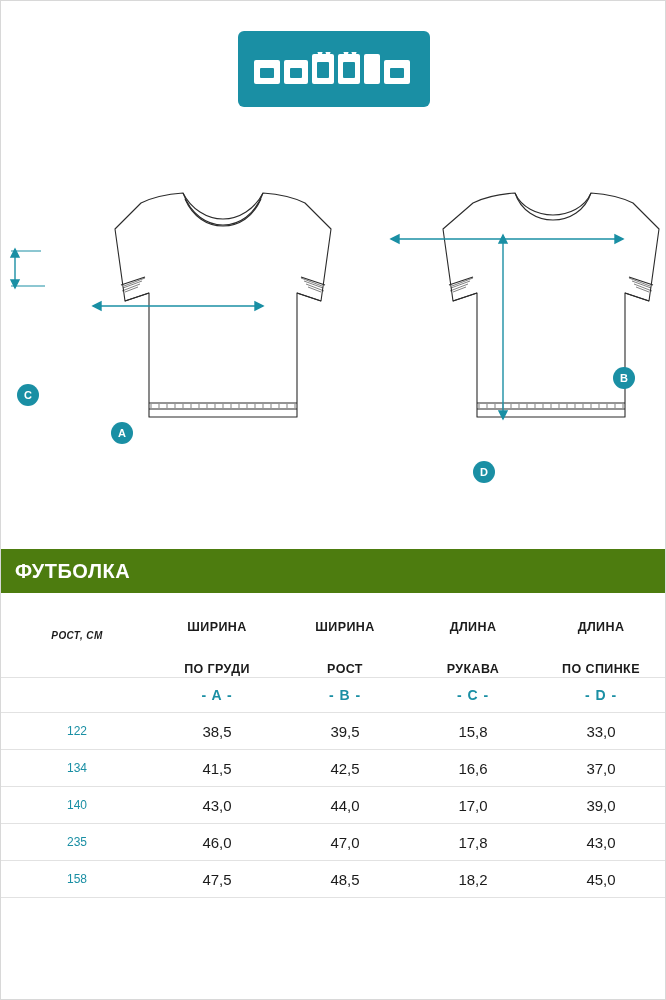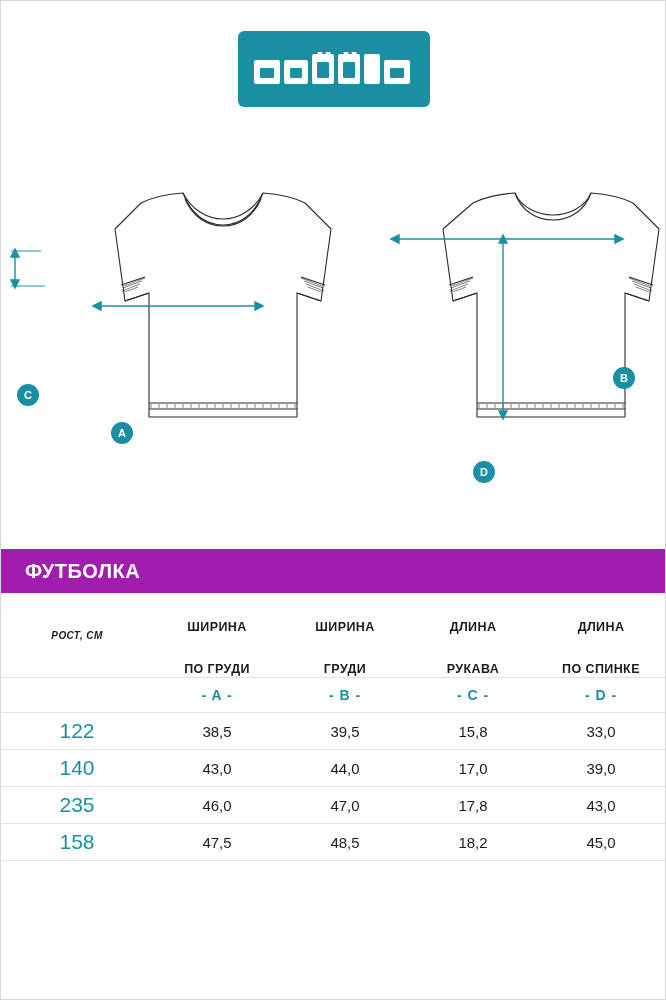--- a/index.html
+++ b/index.html
@@ -73,26 +73,26 @@
   #badge-d { left: 472px; top: 320px; }
 
   
   .table-wrap {
     position: absolute;
     left: 0;
     top: 548px;
     width: 664px;
   }
   .title-bar {
-    background: #a21caf;
+    background: #4d7c0f;
     color: #ffffff;
     height: 44px;
     display: flex;
     align-items: center;
-    padding-left: 24px;
+    padding-left: 14px;
     box-sizing: border-box;
     font-size: 20px;
     font-weight: bold;
     letter-spacing: 0.5px;
   }
   table.size-table {
     width: 664px;
     border-collapse: collapse;
     table-layout: fixed;
   }
@@ -135,21 +135,21 @@
     font-weight: bold;
     letter-spacing: 1px;
   }
   tbody tr.data-row td {
     height: 36px;
     font-size: 15px;
     color: #1b1b1b;
   }
   tbody tr.data-row td.rost {
     color: #1a8fa4;
-    font-size: 21px;
+    font-size: 12px;
   }
 </style>
 </head>
 <body>
 
 <div class="page">
 
   <div class="logo-box">
     <svg class="logo-blocks" viewBox="0 0 160 34">
       <rect x="0" y="8" width="26" height="24" rx="2" fill="#ffffff"></rect>
@@ -267,21 +267,21 @@
       </colgroup>
       <thead>
         <tr>
           <th class="head-rost">РОСТ, СМ</th>
           <th class="head-two-line">
             <span>ШИРИНА</span>
             <span>ПО ГРУДИ</span>
           </th>
           <th class="head-two-line">
             <span>ШИРИНА</span>
-            <span>ГРУДИ</span>
+            <span>РОСТ</span>
           </th>
           <th class="head-two-line">
             <span>ДЛИНА</span>
             <span>РУКАВА</span>
           </th>
           <th class="head-two-line">
             <span>ДЛИНА</span>
             <span>ПО СПИНКЕ</span>
           </th>
         </tr>
@@ -295,20 +295,27 @@
       </thead>
       <tbody>
         <tr class="data-row">
           <td class="rost">122</td>
           <td>38,5</td>
           <td>39,5</td>
           <td>15,8</td>
           <td>33,0</td>
         </tr>
         <tr class="data-row">
+          <td class="rost">134</td>
+          <td>41,5</td>
+          <td>42,5</td>
+          <td>16,6</td>
+          <td>37,0</td>
+        </tr>
+        <tr class="data-row">
           <td class="rost">140</td>
           <td>43,0</td>
           <td>44,0</td>
           <td>17,0</td>
           <td>39,0</td>
         </tr>
         <tr class="data-row">
           <td class="rost">235</td>
           <td>46,0</td>
           <td>47,0</td>

